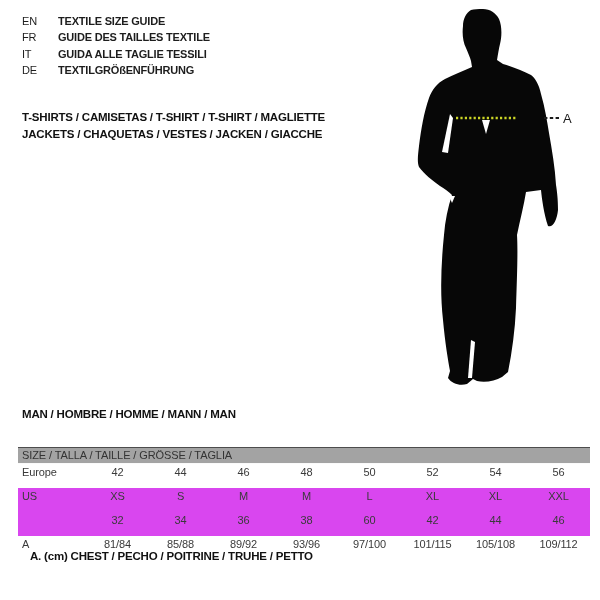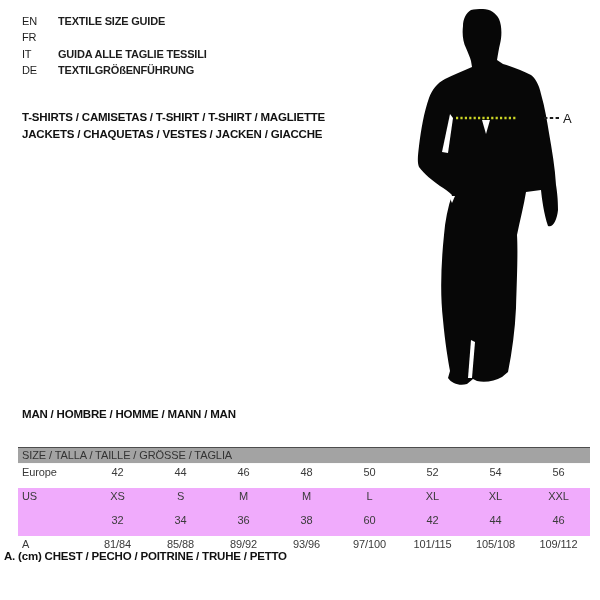--- a/index.html
+++ b/index.html
@@ -25,37 +25,38 @@
   
   .man-title{left:22px;top:408px;font-size:11.5px;font-weight:700;color:#111;letter-spacing:-0.2px;white-space:nowrap;}
 
   
   .size-table{left:18px;top:447px;width:572px;font-size:11px;color:#3a3a3a;letter-spacing:-0.1px;}
   .thead{
     height:15px;line-height:15px;background:#a3a3a3;border-top:1px solid #4d4d4d;
     border-bottom:1px solid #fafafa;padding-left:4px;color:#333;white-space:nowrap;
   }
   .trow{display:flex;height:24px;line-height:17px;}
-  .trow.stripe{background:#f0abfc;}
+  .trow.stripe{background:#d946ef;}
   .tlabel{width:68px;padding-left:4px;box-sizing:border-box;text-align:left;}
   .tcell{width:63px;text-align:center;}
 
   
-  .footnote{left:4px;top:550px;font-size:11.5px;font-weight:700;color:#111;letter-spacing:-0.2px;white-space:nowrap;}
+  .footnote{left:30px;top:550px;font-size:11.5px;font-weight:700;color:#111;letter-spacing:-0.2px;white-space:nowrap;}
 </style>
 </head>
 <body>
 
 <div class="abs lang-list">
   <div class="lang-row">
     <span class="lang-code">EN</span>
     <span class="lang-label">TEXTILE SIZE GUIDE</span>
   </div>
   <div class="lang-row">
     <span class="lang-code">FR</span>
+    <span class="lang-label">GUIDE DES TAILLES TEXTILE</span>
   </div>
   <div class="lang-row">
     <span class="lang-code">IT</span>
     <span class="lang-label">GUIDA ALLE TAGLIE TESSILI</span>
   </div>
   <div class="lang-row">
     <span class="lang-code">DE</span>
     <span class="lang-label">TEXTILGRÖßENFÜHRUNG</span>
   </div>
 </div>

